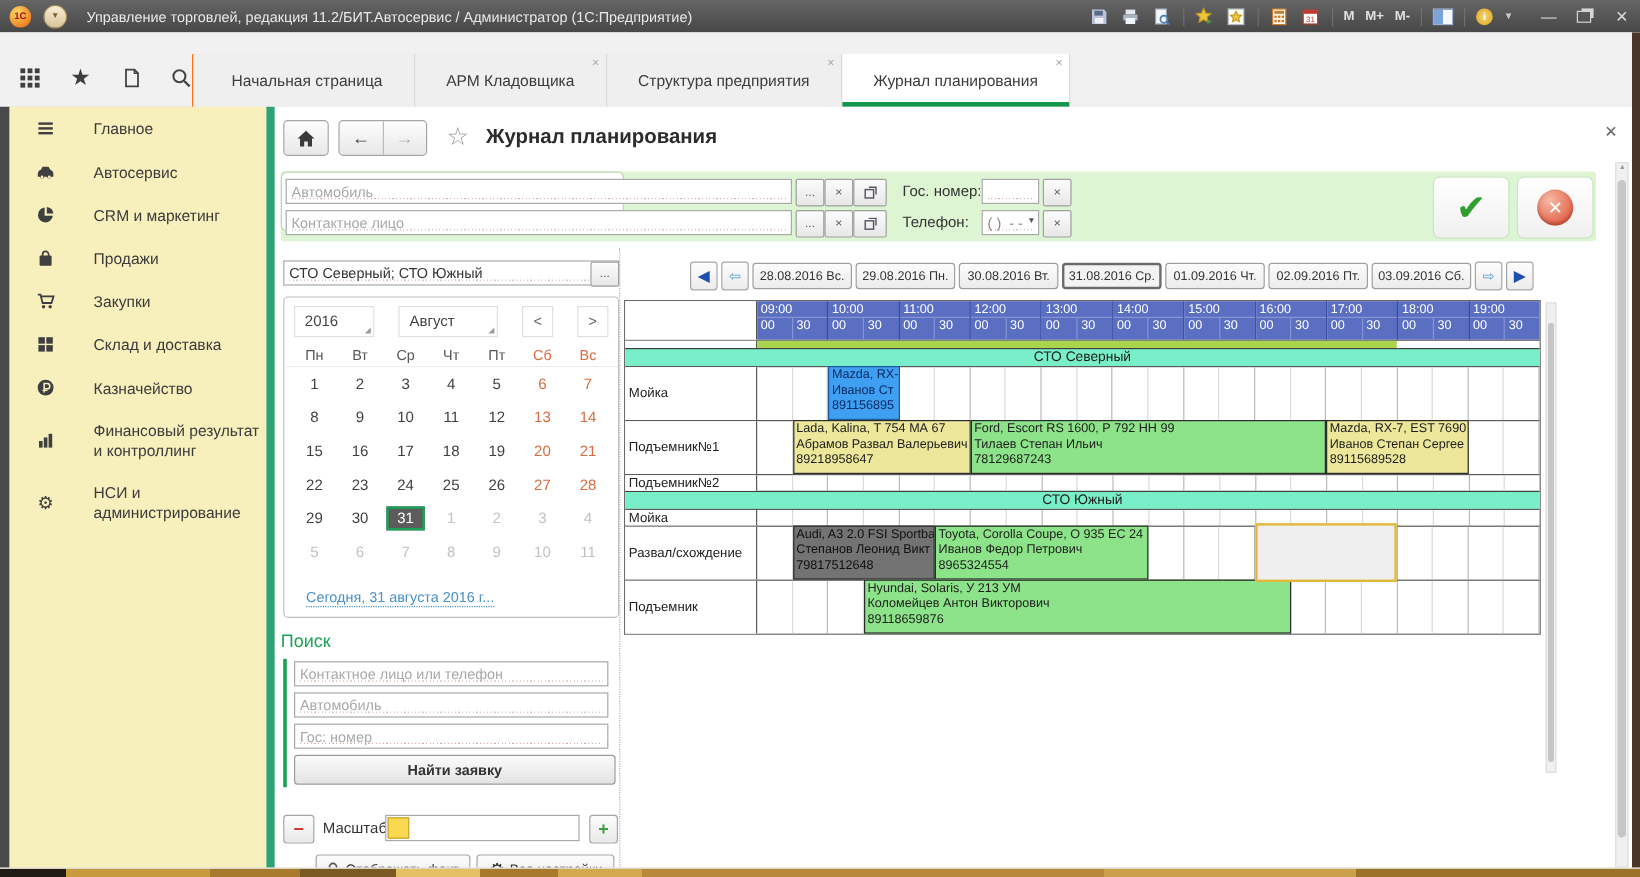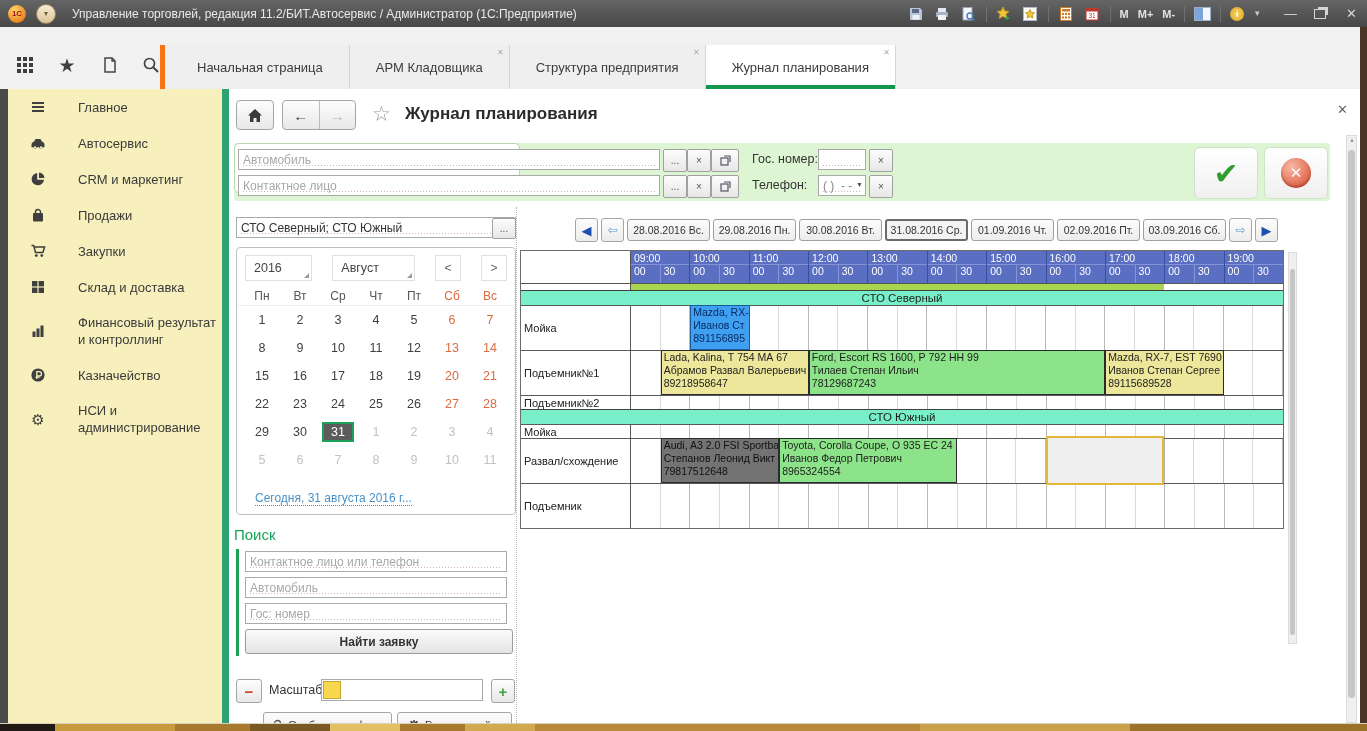--- a/index.html
+++ b/index.html
@@ -25,21 +25,21 @@
   .winctl{display:flex;align-items:center;gap:17px;margin-left:14px;}
   .winctl span{color:#d8d8d8;font-size:13px;}
   .ic-max{width:10px;height:8px;border:1px solid #d5d5d5;box-shadow:3px -3px 0 -1px #d5d5d5;margin-right:3px;}
   
   #tabbar{left:0;top:27px;width:1367px;height:62px;background:#f1f1f1;border-bottom:1px solid #c9c9c9;}
   #quick-icons{position:absolute;left:14px;bottom:13px;display:flex;gap:20px;align-items:center;}
   #quick-icons .qi{width:22px;height:22px;display:flex;align-items:center;justify-content:center;color:#3f3f3f;}
   #tabs{position:absolute;left:160px;bottom:0;display:flex;align-items:flex-end;height:45px;}
   .tab{position:relative;height:44px;display:flex;align-items:center;padding:0 26px;font-size:13px;color:#3c3c3c;
     border-right:1px solid #d6d6d6;background:#efeff0;white-space:nowrap;}
-  .tab:first-child{border-left:5px solid #f97316;padding-left:32px;}
+  .tab:first-child{border-left:1px solid #f97316;padding-left:32px;}
   .tab.active{background:#fff;}
   .tab.active::after{content:'';position:absolute;left:0;right:0;bottom:0;height:4px;background:#15964d;}
   .tab-close{position:absolute;top:3px;right:5px;font-size:8px;color:#a9a9a9;}
   
   #frame-left{left:0;top:89px;width:8px;height:634px;background:#4a4a4a;}
   #sidebar{left:8px;top:89px;width:214px;height:634px;background:#f7efbc;}
   #divider{left:222px;top:89px;width:7px;height:634px;background:#2fa274;}
   #frame-right{left:1360px;top:27px;width:7px;height:696px;background:#4b3527;}
   .sb-item{display:flex;align-items:center;padding:9px 6px 9px 18px;cursor:default;}
   .sb-icon{width:24px;height:18px;display:flex;align-items:center;justify-content:center;flex:0 0 auto;color:#3f3f3f;}
@@ -343,37 +343,37 @@
             <rect x="2" y="2" width="5.4" height="5.4"></rect>
             <rect x="8.6" y="2" width="5.4" height="5.4"></rect>
             <rect x="2" y="8.6" width="5.4" height="5.4"></rect>
             <rect x="8.6" y="8.6" width="5.4" height="5.4"></rect>
           </svg>
         </span>
         <span class="sb-label">Склад и доставка</span>
       </div>
       <div class="sb-item">
         <span class="sb-icon">
+          <svg width="16" height="16" viewBox="0 0 16 16">
+            <circle cx="8" cy="8" r="6.6" fill="#3f3f3f"></circle>
+            <path d="M6.8 12V4.6h2.5a2.2 2.2 0 0 1 0 4.4H6.8" fill="none" stroke="#f7efbc" stroke-width="1.3"></path>
+            <path d="M5.4 10.3h4.2" stroke="#f7efbc" stroke-width="1.1"></path>
+          </svg>
+        </span>
+        <span class="sb-label">Казначейство</span>
+      </div>
+      <div class="sb-item">
+        <span class="sb-icon">
           <svg width="16" height="16" viewBox="0 0 16 16" fill="#3f3f3f">
             <rect x="2.5" y="8.5" width="3" height="5.5"></rect>
             <rect x="6.5" y="5.5" width="3" height="8.5"></rect>
             <rect x="10.5" y="2.5" width="3" height="11.5"></rect>
           </svg>
         </span>
         <span class="sb-label">Финансовый результат и контроллинг</span>
-      </div>
-      <div class="sb-item">
-        <span class="sb-icon">
-          <svg width="16" height="16" viewBox="0 0 16 16">
-            <circle cx="8" cy="8" r="6.6" fill="#3f3f3f"></circle>
-            <path d="M6.8 12V4.6h2.5a2.2 2.2 0 0 1 0 4.4H6.8" fill="none" stroke="#f7efbc" stroke-width="1.3"></path>
-            <path d="M5.4 10.3h4.2" stroke="#f7efbc" stroke-width="1.1"></path>
-          </svg>
-        </span>
-        <span class="sb-label">Казначейство</span>
       </div>
       <div class="sb-item">
         <span class="sb-icon">
           <span style="font-size:15px;line-height:15px;">⚙</span>
         </span>
         <span class="sb-label">НСИ и администрирование</span>
       </div>
     </div>
 </div>
 <div id="divider" class="abs"></div>
@@ -926,20 +926,25 @@
             <span class="cell"></span>
             <span class="cell hr"></span>
             <span class="cell"></span>
             <span class="cell hr"></span>
             <span class="cell"></span>
             <span class="cell hr"></span>
             <span class="cell"></span>
             <span class="cell hr"></span>
             <span class="cell"></span>
             <span class="cell hr"></span>
+            <div class="ev green" style="left: 13.6364%; width: 54.5455%;">
+              <div class="evl">Hyundai, Solaris, У 213 УМ</div>
+              <div class="evl">Коломейцев Антон Викторович</div>
+              <div class="evl">89118659876</div>
+            </div>
           </div>
         </div>
       </div>
   </div>
 
   <div class="sbar abs" style="left:1059px;top:163px;width:9px;height:392px;">
     <div class="sthumb" style="top:16px;height:366px;"></div>
   </div>
   <div class="sbar abs" style="left:1117px;top:46px;width:11px;height:588px;">
     <span style="position:absolute;top:1px;left:2px;font-size:6px;color:#9a9a9a;">▲</span>

